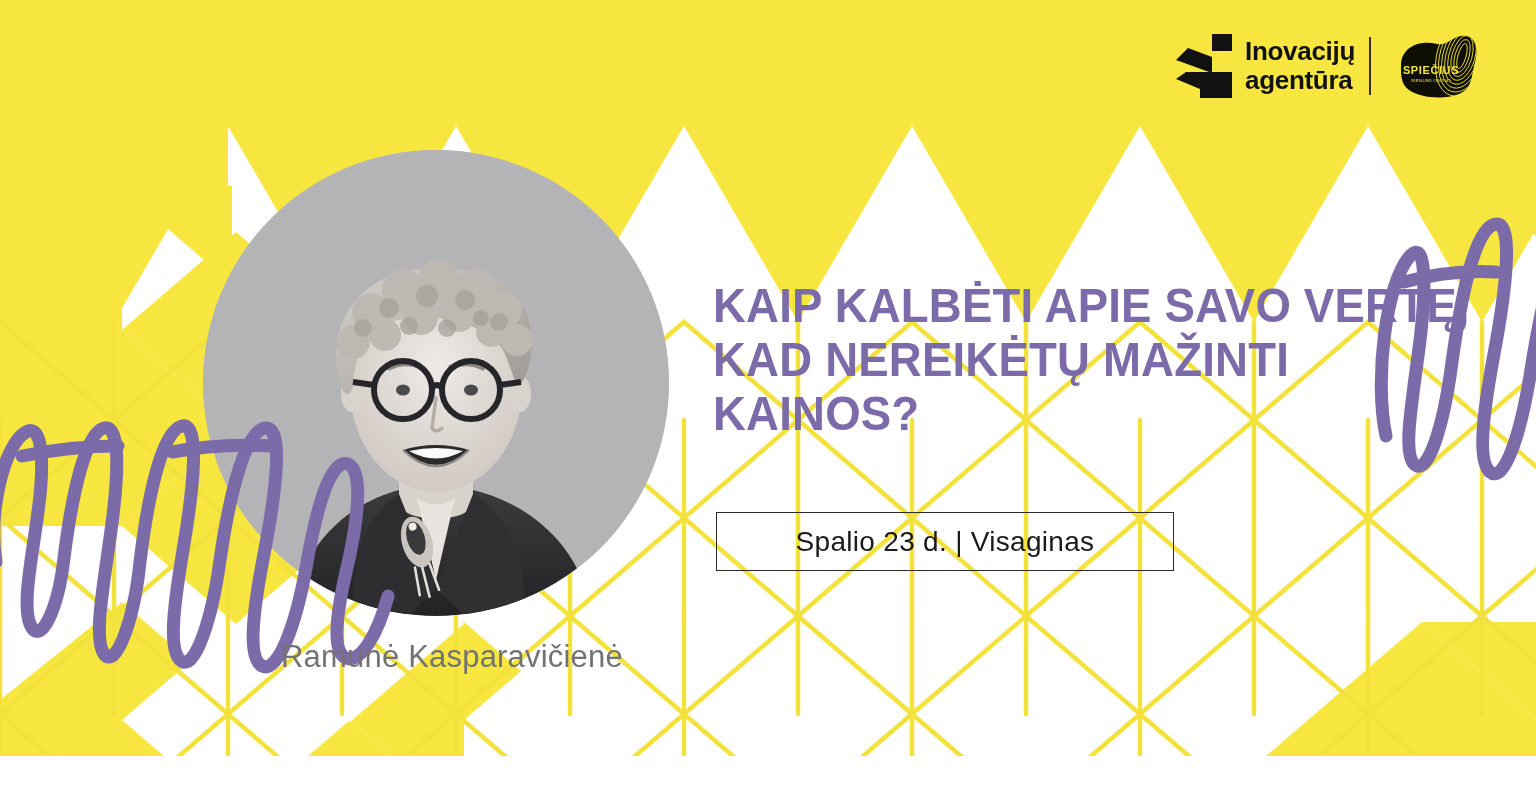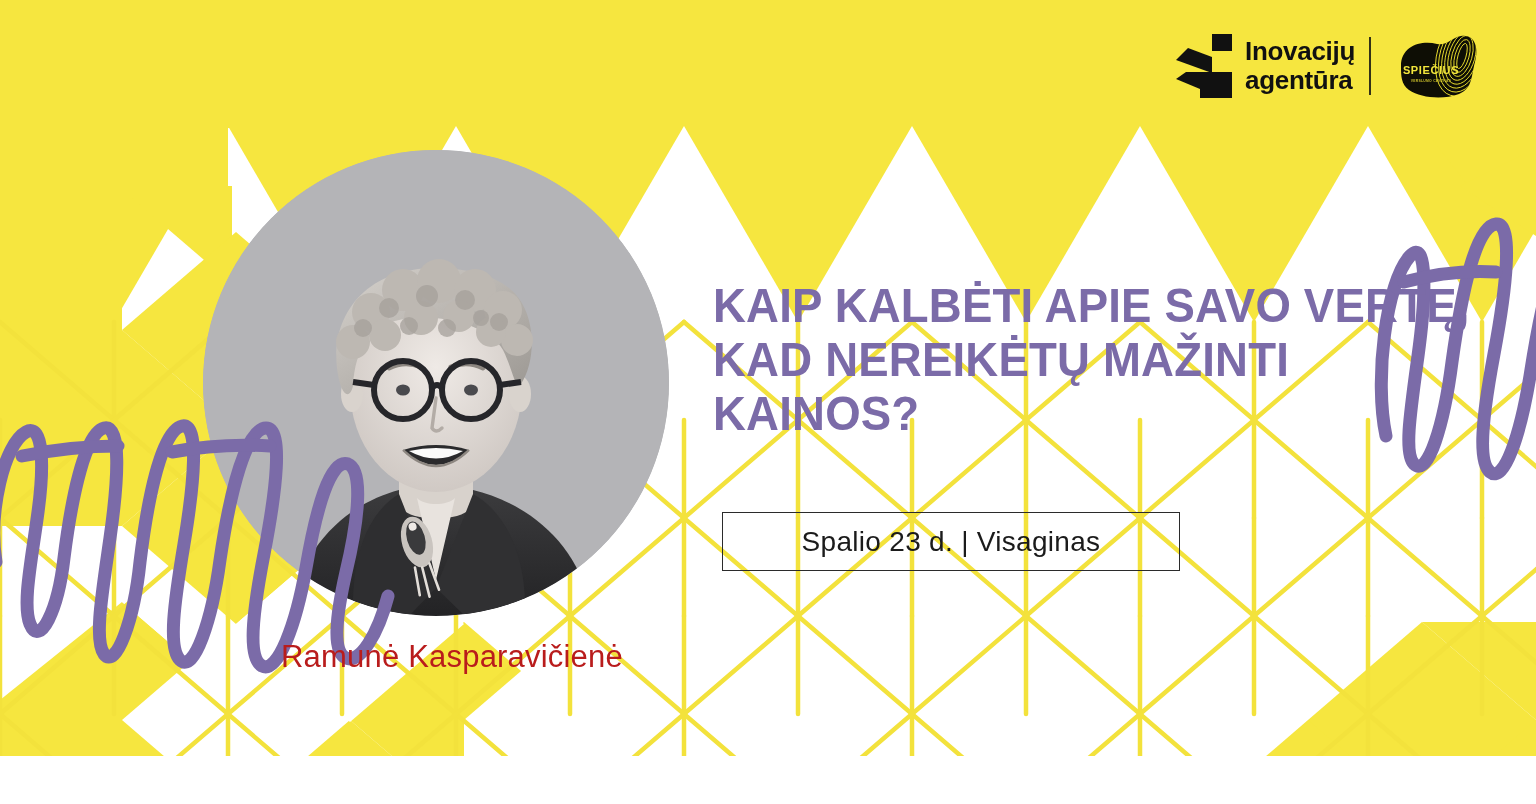--- a/index.html
+++ b/index.html
@@ -42,21 +42,21 @@
 
   
   .scribble { position:absolute; z-index:5; pointer-events:none; }
   #scribble-left  { left:-18px; top:372px; width:420px; height:330px; }
   #scribble-right { left:1356px; top:186px; width:232px; height:300px; }
 
   
   #speaker-name {
     position:absolute; left:281px; top:639px;
     z-index:7;
-    font-size:31px; color:#b91c1c; letter-spacing:.2px; white-space:nowrap;
+    font-size:31px; color:#737373; letter-spacing:.2px; white-space:nowrap;
   }
 
   
   #headline {
     position:absolute; left:713px; top:278px; width:690px;
     z-index:7;
     color:#7B6BA8;
     font-family:"Liberation Sans Narrow","Liberation Sans", sans-serif;
     font-weight:700;
     font-size:49px;
@@ -68,21 +68,20 @@
   #headline .hl-line { display:block; white-space:nowrap; }
 
   
   #date-box {
     position:absolute; left:716px; top:512px;
     width:458px; height:59px;
     border:1.6px solid #2b2b2b;
     background:transparent;
     display:flex; align-items:center; justify-content:center;
     z-index:7;
-    margin-left:6px;
   }
   #date-text { font-size:28px; color:#1b1b1b; letter-spacing:.3px; white-space:nowrap; }
 </style>
 </head>
 <body>
 
 <div id="poster">
 
   <svg id="bg-svg" viewBox="0 0 1536 804" preserveAspectRatio="none" aria-hidden="true">
     <defs>

